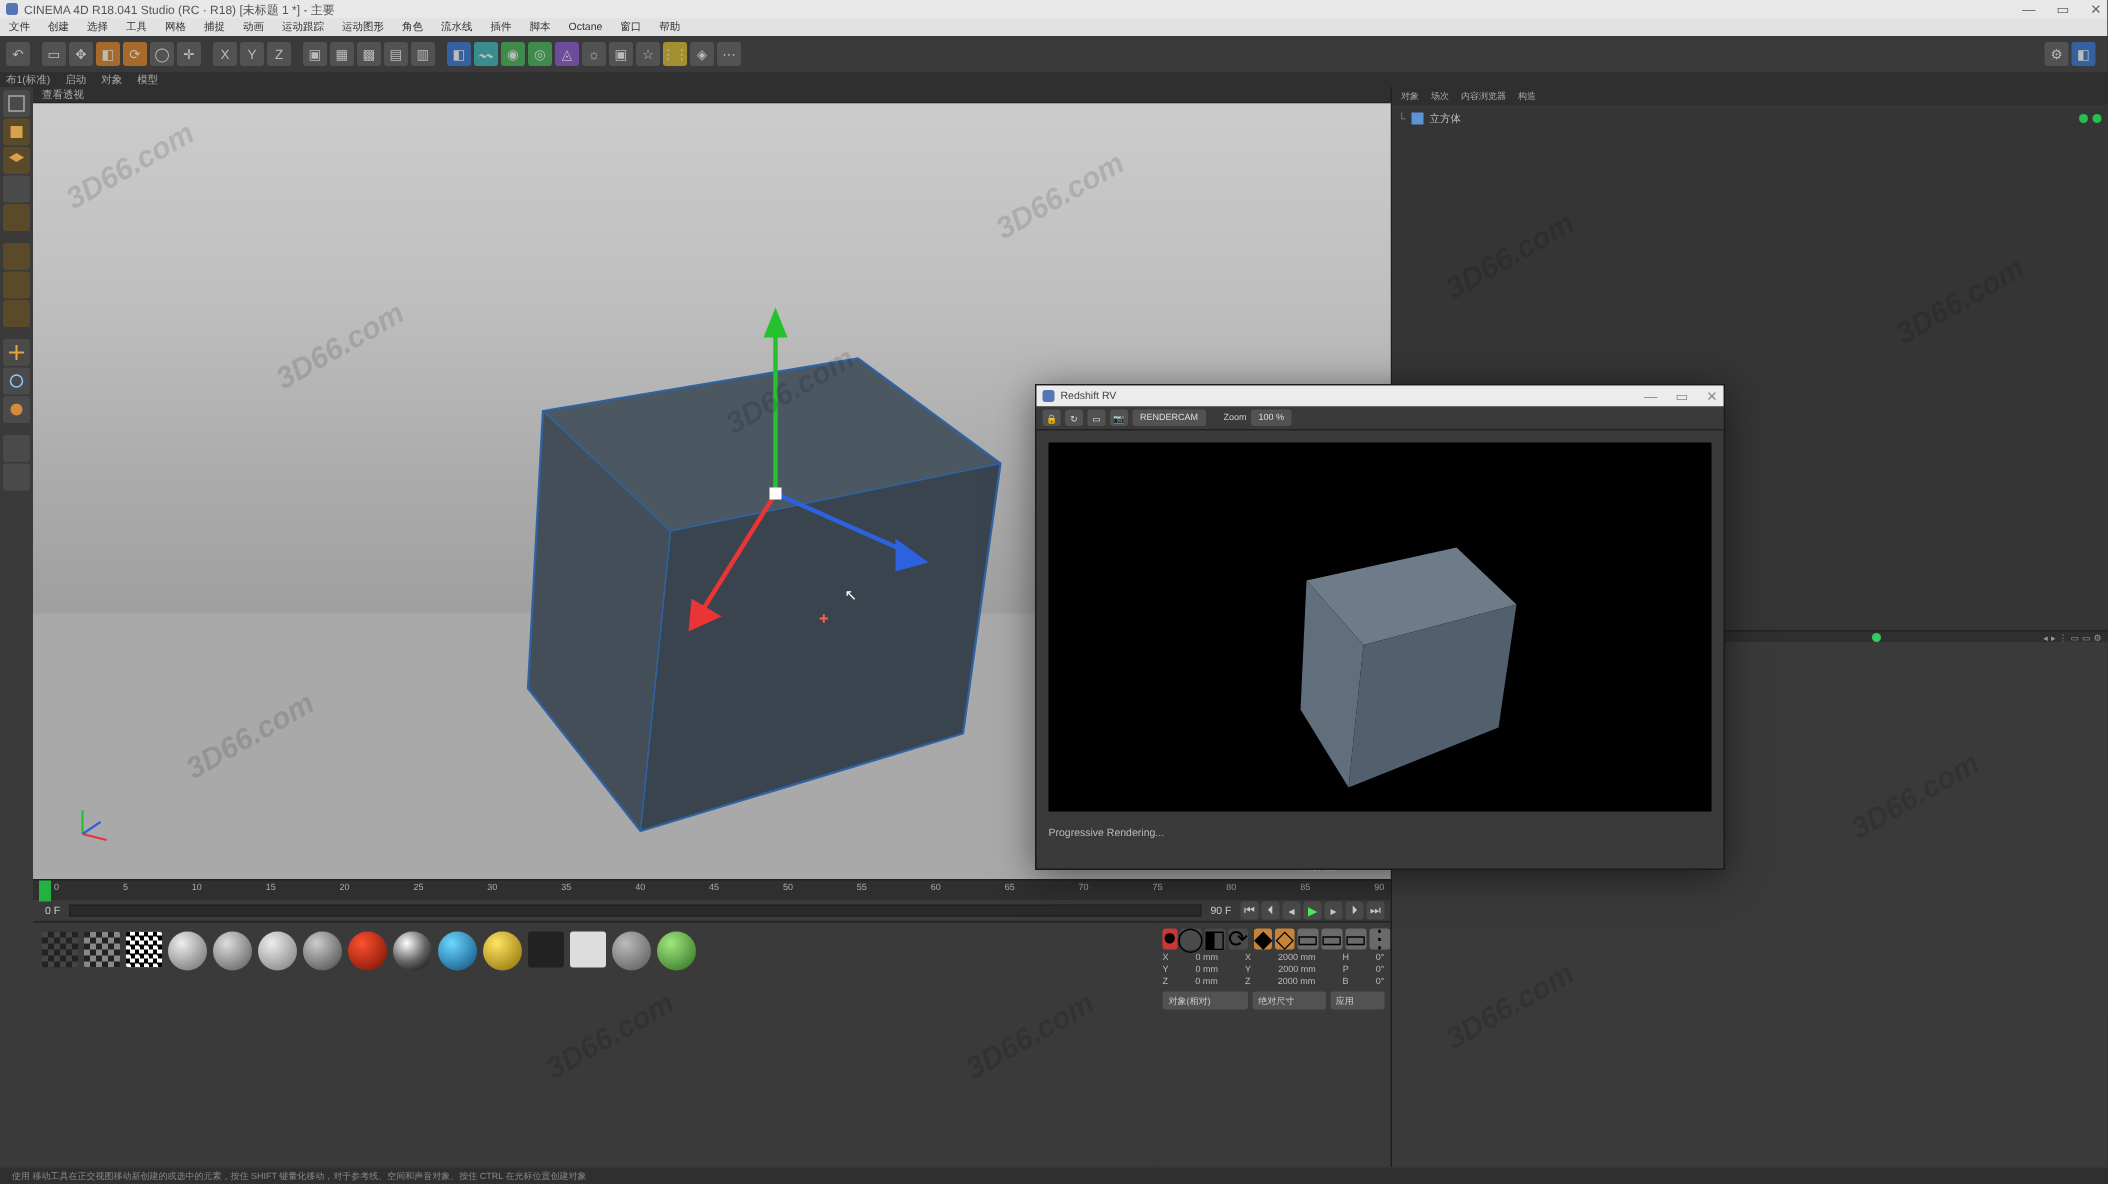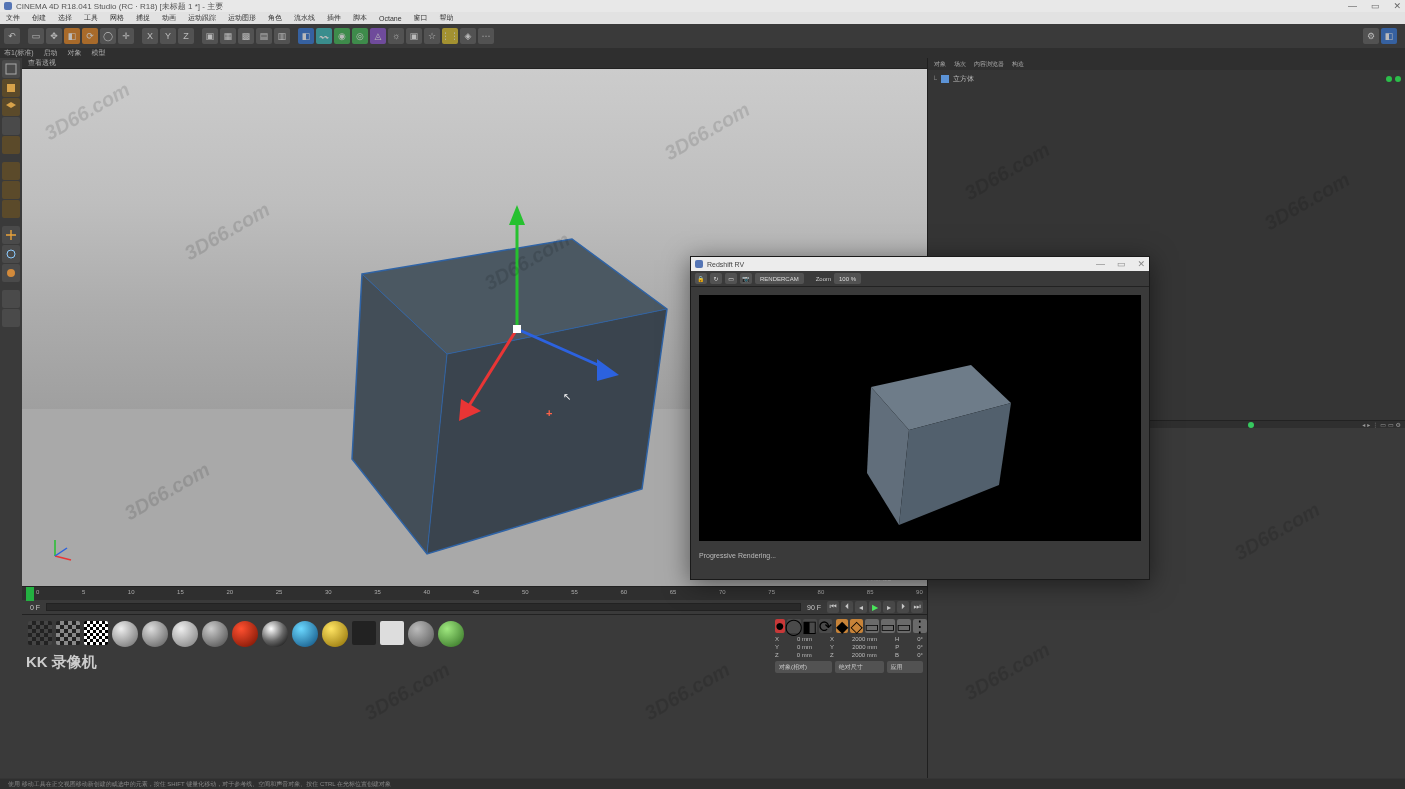--- a/index.html
+++ b/index.html
@@ -334,21 +334,20 @@
           <div class="mat" style="background:radial-gradient(circle at 35% 30%,#ccc,#444)"></div>
           <div class="mat" style="background:radial-gradient(circle at 35% 30%,#ff5030,#701000)"></div>
           <div class="mat" style="background:radial-gradient(circle at 35% 30%,#fff,#666 50%,#000)"></div>
           <div class="mat" style="background:radial-gradient(circle at 35% 30%,#6BD8FF,#0B4A7A)"></div>
           <div class="mat" style="background:radial-gradient(circle at 35% 30%,#FFE463,#8A6A00)"></div>
           <div class="mat sq" style="background:#222"></div>
           <div class="mat sq" style="background:#ddd"></div>
           <div class="mat" style="background:radial-gradient(circle at 35% 30%,#bbb,#555)"></div>
           <div class="mat" style="background:radial-gradient(circle at 35% 30%,#9FE87F,#2E6B1F)"></div>
         </div>
-        <div class="kk">KK 录像机</div>
       </div>
 
       <div class="kf-panel">
         <div class="kf-row">
           <div class="kf-btn red">●</div>
           <div class="kf-btn">◯</div>
           <div class="kf-btn">◧</div>
           <div class="kf-btn">⟳</div>
           <div style="width:6px"></div>
           <div class="kf-btn orange">◆</div>

